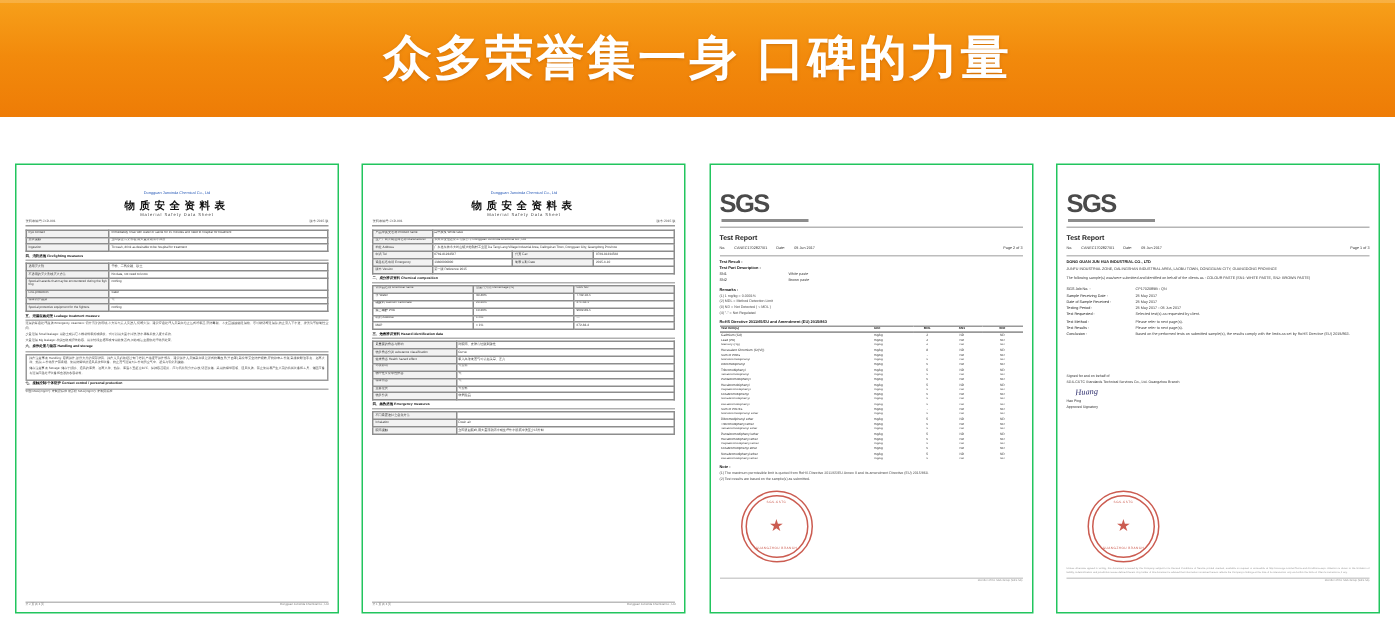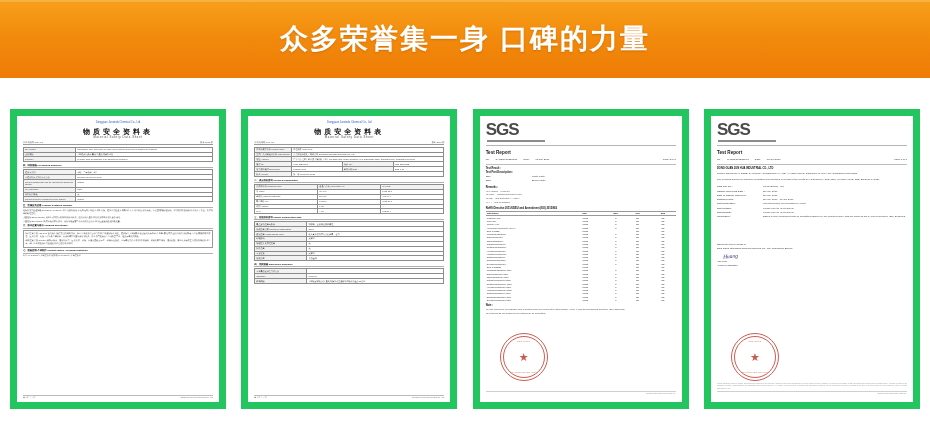--- a/index.html
+++ b/index.html
@@ -27,21 +27,21 @@
   }
   .banner::before {
     content: "";
     position: absolute;
     left: 0; right: 0; top: 0;
     height: 2px;
     background: rgba(255,255,255,0.18);
   }
   .banner-title {
     color: #ffffff;
-    font-size: 28px;
+    font-size: 32px;
     font-weight: bold;
     letter-spacing: 2px;
     text-shadow: 0 1px 2px rgba(150,70,0,0.35);
     white-space: nowrap;
   }
 
   
   .gallery {
     position: relative;
     width: 930px;
@@ -51,25 +51,25 @@
     box-sizing: border-box;
     display: flex;
     justify-content: space-between;
     align-items: flex-start;
   }
 
   .doc-card {
     width: 216px;
     height: 300px;
     background: #ffffff;
-    border: 7px solid #22c55e;
+    border: 1px solid #22c55e;
     box-sizing: border-box;
     position: relative;
     overflow: hidden;
-    padding: 5px 6px;
+    padding: 17px 6px;
   }
 
   
   .msds {
     font-size: 2.1px;
     line-height: 1.35;
     color: #333;
   }
   .msds-company {
     text-align: center;

